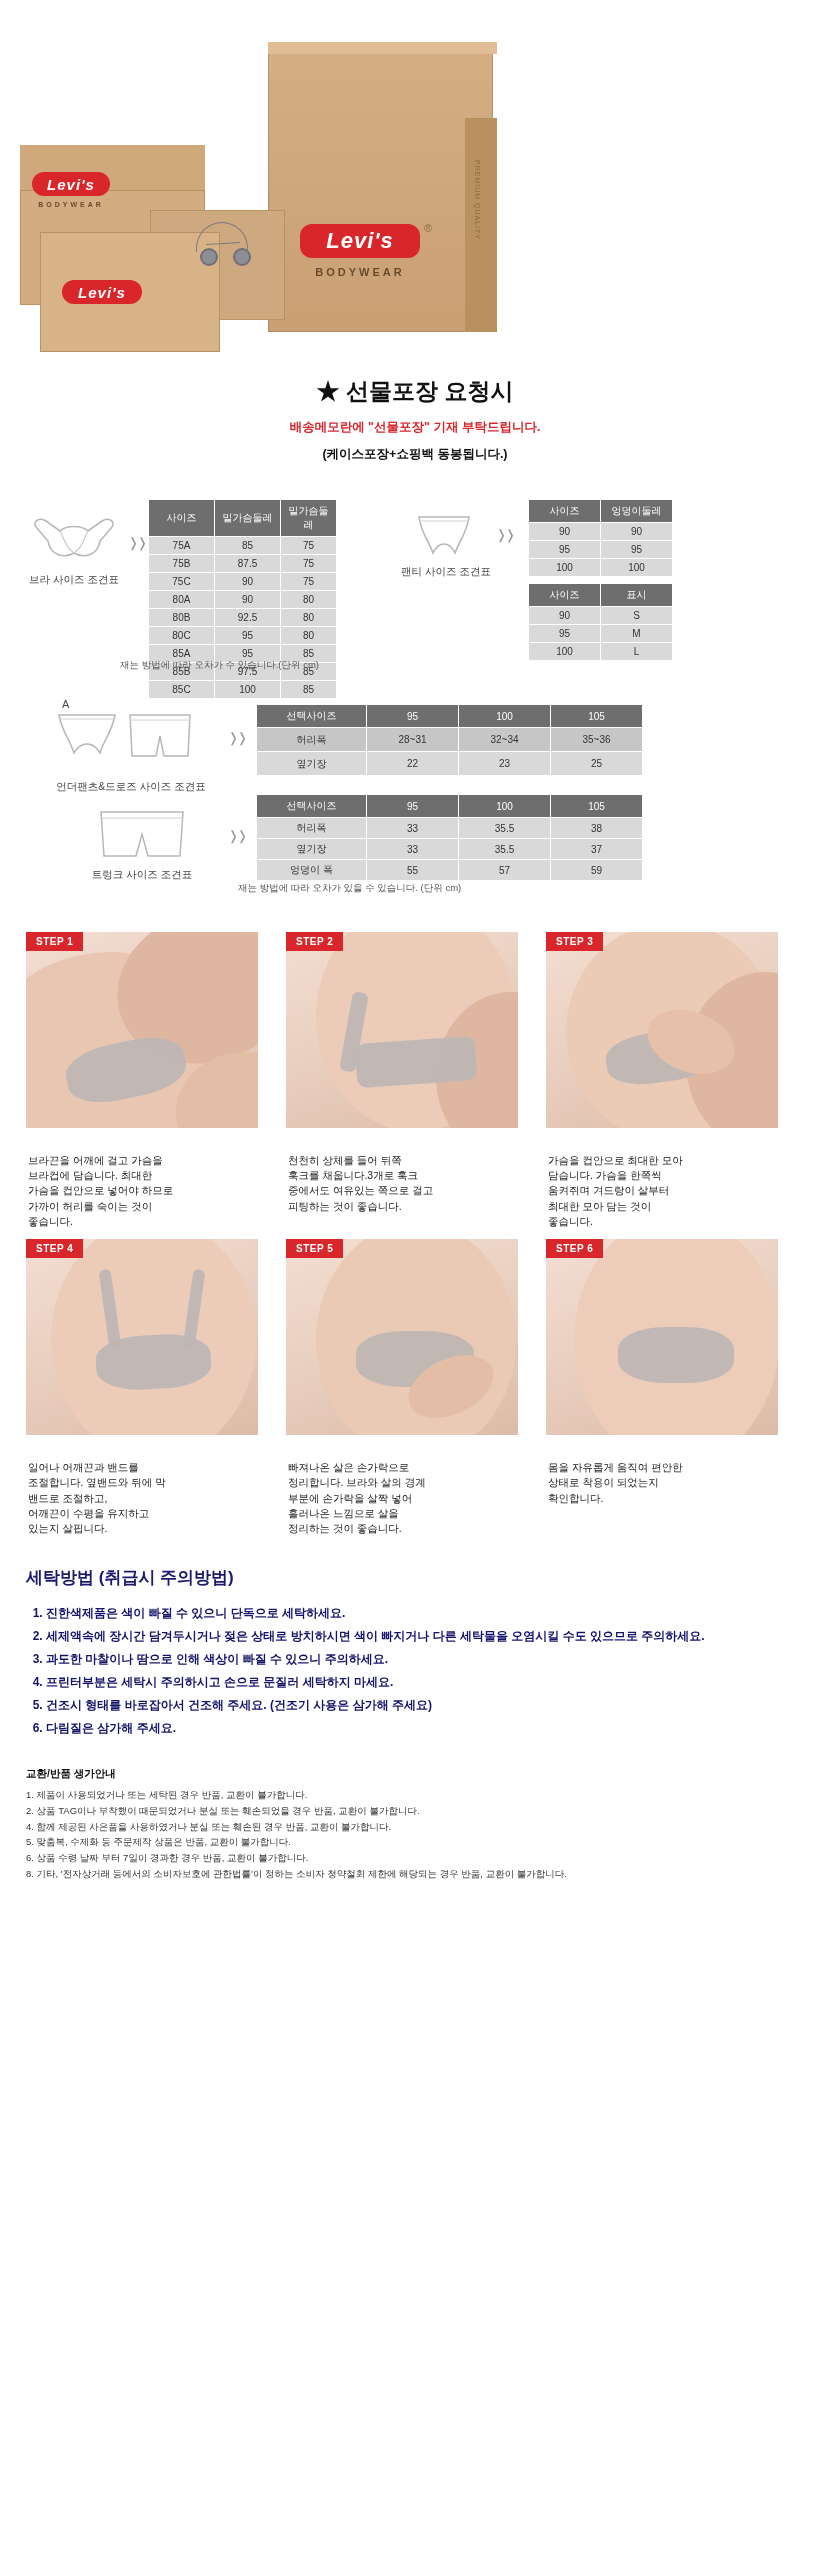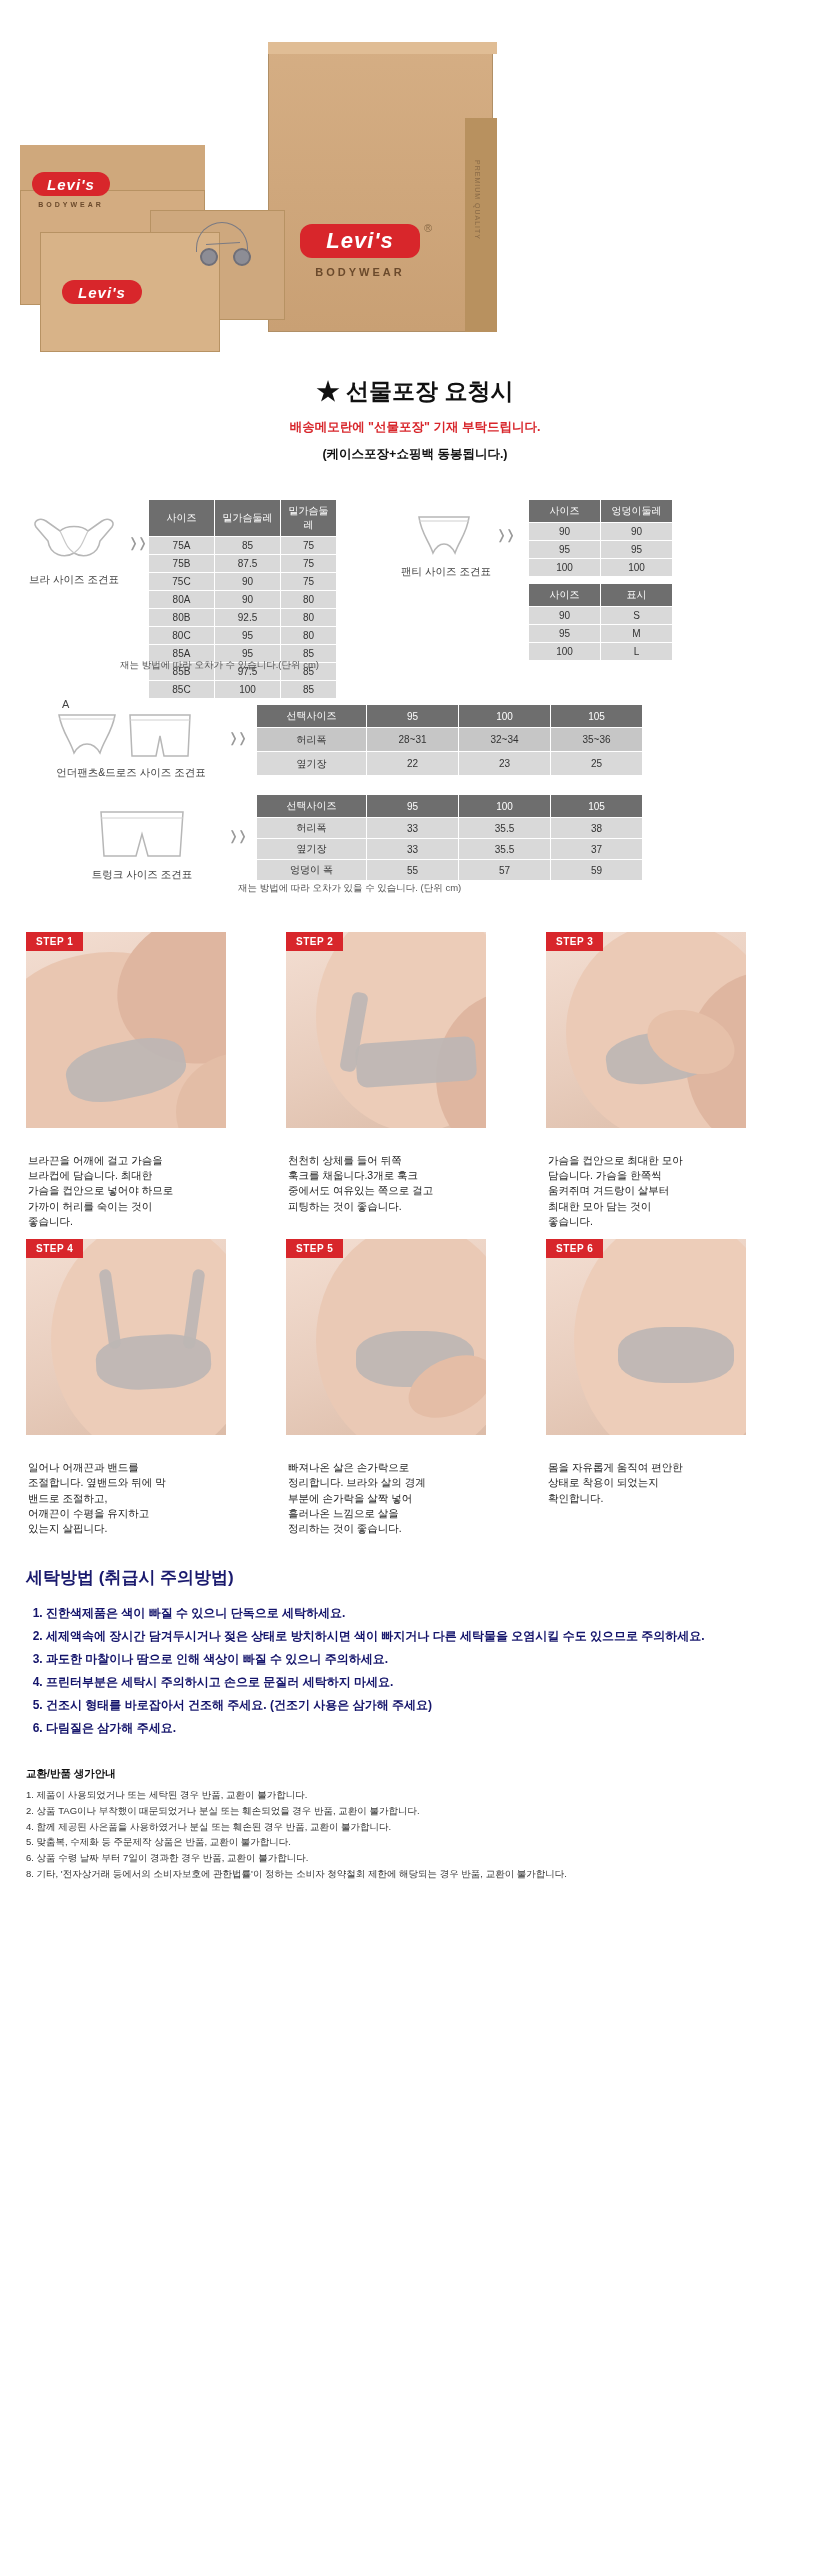--- a/index.html
+++ b/index.html
@@ -140,21 +140,21 @@
 
   
   .abs { position:absolute; }
 
   
   .steps { margin-top: 26px; padding: 0 26px; }
   .steps-row { display:flex; gap: 8px; }
   .step-card { width: 252px; }
   .step-photo {
     position: relative;
-    width: 200px; height: 196px;
+    width: 232px; height: 196px;
     background: linear-gradient(160deg,#f3ded2 0%, #e8cdbd 55%, #dcbca8 100%);
     overflow:hidden;
   }
   .step-badge {
     position:absolute; left:0; top:0;
     background:#d8262b; color:#fff;
     font-size: 10px; font-weight:bold;
     padding: 4px 10px;
     letter-spacing: .5px;
     z-index: 5;
@@ -388,21 +388,21 @@
         <path d="M3 5 L59 5 C56 22 48 30 44 43 C37 31 25 31 18 43 C14 30 6 22 3 5 Z" fill="none" stroke="#b7b7b7" stroke-width="1.5"></path>
         <path d="M3 9 L59 9" stroke="#d0d0d0" stroke-width="1" fill="none"></path>
       </svg>
     </div>
     <div class="abs" style="left:126px; top:14px; width:68px; height:50px;">
       <svg width="68" height="50" viewBox="0 0 68 50">
         <path d="M4 5 L64 5 L62 46 L38 46 L34 26 L30 46 L6 46 Z" fill="none" stroke="#b7b7b7" stroke-width="1.5"></path>
         <path d="M4 10 L64 10" stroke="#d0d0d0" stroke-width="1" fill="none"></path>
       </svg>
     </div>
-    <div class="abs cap-label" style="left:46px; top:70px; width:170px;">언더팬츠&amp;드로즈 사이즈 조견표</div>
+    <div class="abs cap-label" style="left:46px; top:84px; width:170px;">언더팬츠&amp;드로즈 사이즈 조견표</div>
 
     <div class="abs chev" style="left:228px; top:34px;">❭❭</div>
 
     <div class="abs" style="left:256px; top:8px;">
       <table class="sz">
         <thead>
           <tr>
             <th style="width:110px;">선택사이즈</th>
             <th style="width:92px;">95</th>
             <th style="width:92px;">100</th>

